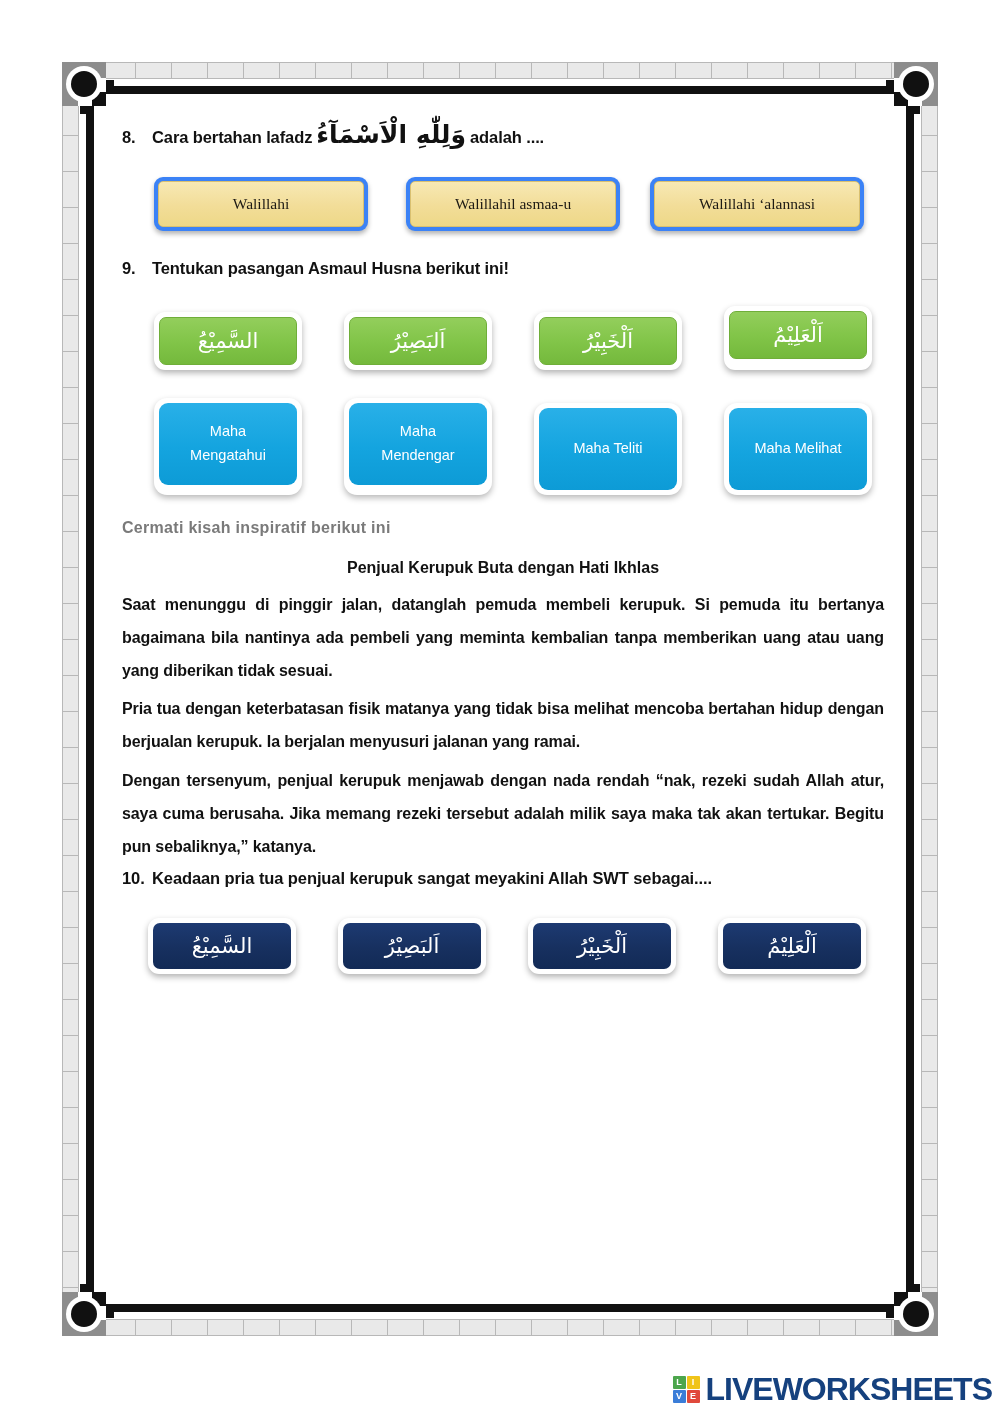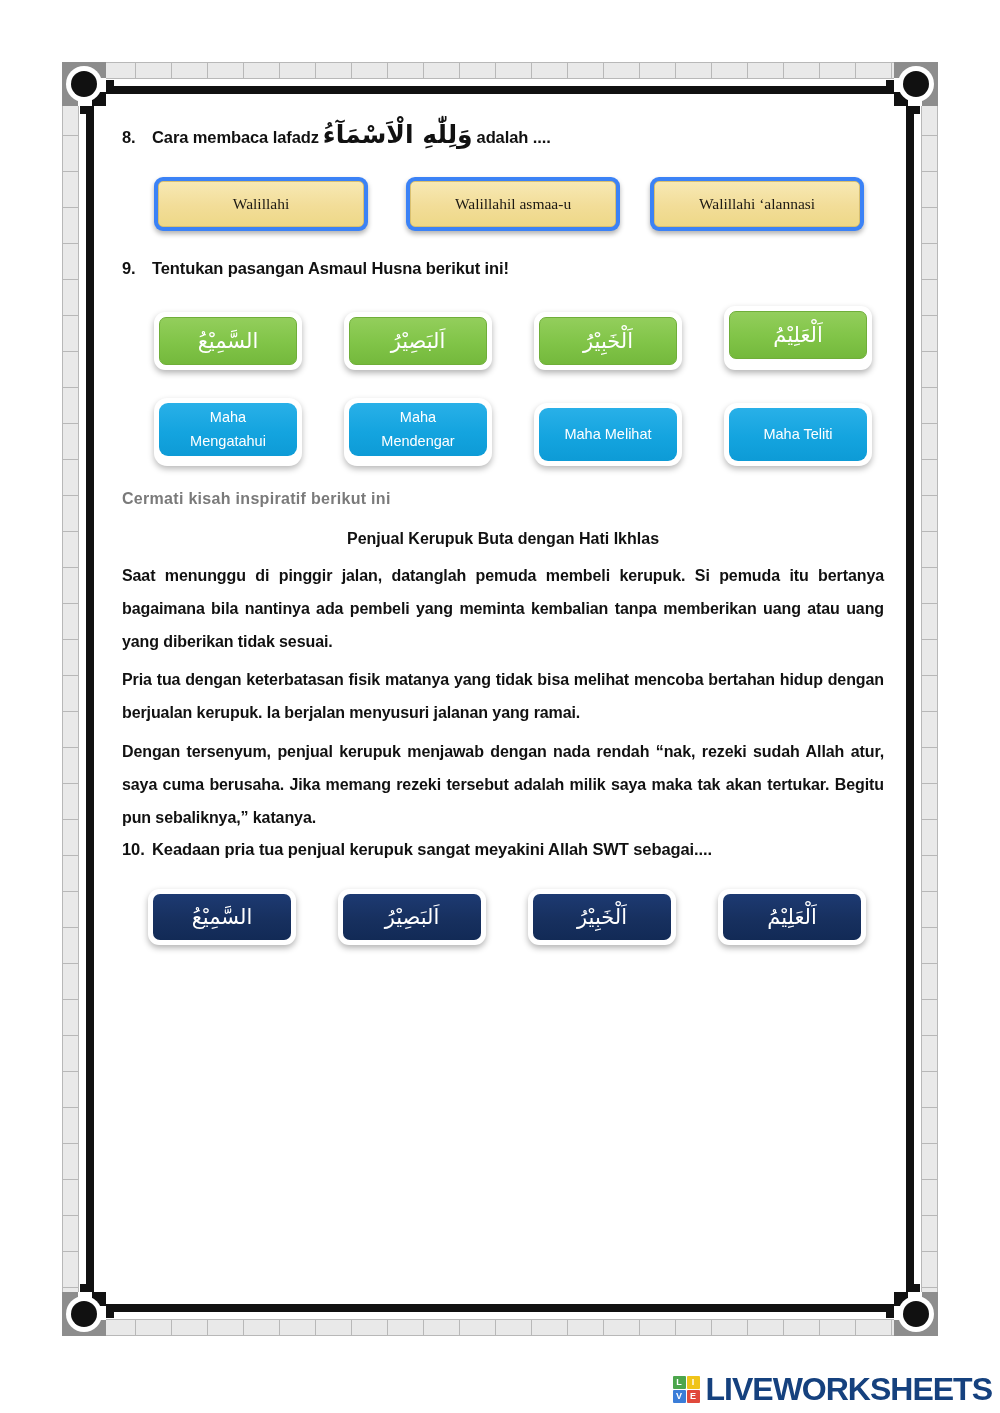--- a/index.html
+++ b/index.html
@@ -192,21 +192,21 @@
   .card-blue-wrap {
     background: #ffffff;
     border-radius: 13px;
     padding: 5px;
     box-shadow: 0 3px 6px rgba(0,0,0,0.28);
     box-sizing: border-box;
   }
   .card-blue {
     background: linear-gradient(to bottom, #29b0e8 0%, #14a4df 55%, #0d9bd6 100%);
     border-radius: 9px;
-    height: 53px;
+    height: 82px;
     display: flex;
     flex-direction: column;
     align-items: center;
     justify-content: center;
     color: #ffffff;
     font-size: 14.5px;
     line-height: 1.65;
     text-align: center;
   }
 
@@ -337,21 +337,21 @@
       <div class="w2"></div>
     <div class="ring"></div>
   </div>
 </div>
 
 <div id="content">
 
   <div class="q-line" style="margin-bottom:30px;">
     <span class="q-num">8.</span>
     <span class="q-text">
-      <span>Cara membaca lafadz</span><span class="ar-inline">وَلِلّٰهِ الْاَسْمَآءُ</span><span>adalah ....</span>
+      <span>Cara bertahan lafadz</span><span class="ar-inline">وَلِلّٰهِ الْاَسْمَآءُ</span><span>adalah ....</span>
     </span>
   </div>
 
   <div class="opt-row" style="margin-left:32px;margin-bottom:28px;">
     <div class="card-yellow-wrap" style="width:214px;">
       <div class="card-yellow">
           <span>Walillahi</span>
         </div>
     </div>
     <div class="card-yellow-wrap" style="width:214px;margin-left:38px;">
@@ -402,26 +402,26 @@
       </div>
     </div>
     <div class="card-blue-wrap" style="width:148px;margin-left:42px;">
       <div class="card-blue">
         <span>Maha</span>
         <span>Mendengar</span>
       </div>
     </div>
     <div class="card-blue-wrap" style="width:148px;margin-left:42px;margin-top:5px;">
       <div class="card-blue">
-        <span>Maha Melihat</span>
+        <span>Maha Teliti</span>
       </div>
     </div>
     <div class="card-blue-wrap" style="width:148px;margin-left:42px;margin-top:5px;">
       <div class="card-blue">
-        <span>Maha Teliti</span>
+        <span>Maha Melihat</span>
       </div>
     </div>
   </div>
 
   <p class="story-lead" style="margin-bottom:22px;font-weight:bold;">Cermati kisah inspiratif berikut ini</p>
   <p class="story-title" style="margin-bottom:12px;">Penjual Kerupuk Buta dengan Hati Ikhlas</p>
   <p class="story-p" style="margin-bottom:6px;">Saat menunggu di pinggir jalan, datanglah pemuda membeli kerupuk. Si pemuda itu bertanya bagaimana bila nantinya ada pembeli yang meminta kembalian tanpa memberikan uang atau uang yang diberikan tidak sesuai.</p>
   <p class="story-p" style="margin-bottom:6px;">Pria tua dengan keterbatasan fisik matanya yang tidak bisa melihat mencoba bertahan hidup dengan berjualan kerupuk. Ia berjalan menyusuri jalanan yang ramai.</p>
   <p class="story-p" style="margin-bottom:6px;">Dengan tersenyum, penjual kerupuk menjawab dengan nada rendah “nak, rezeki sudah Allah atur, saya cuma berusaha. Jika memang rezeki tersebut adalah milik saya maka tak akan tertukar. Begitu pun sebaliknya,” katanya.</p>
 

